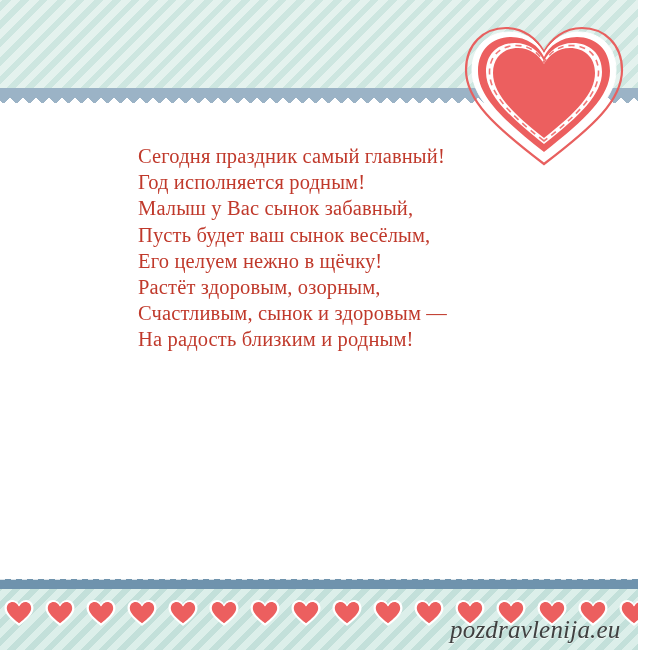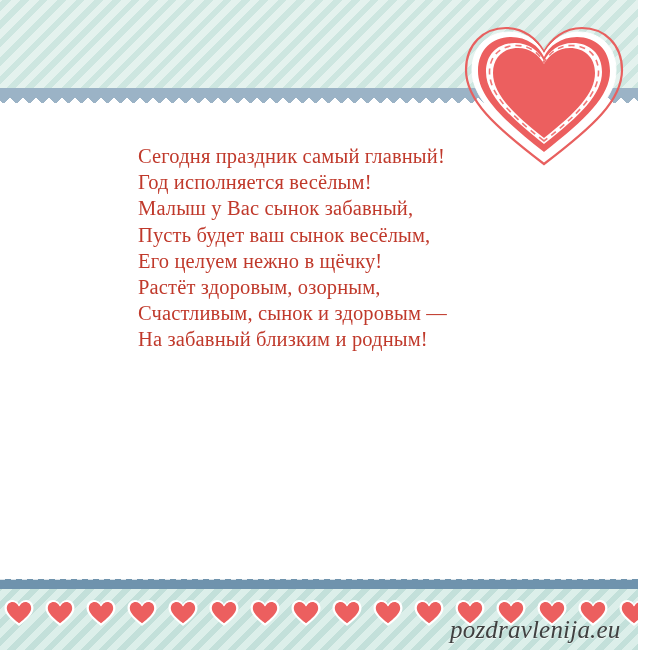--- a/index.html
+++ b/index.html
@@ -192,27 +192,27 @@
       <path d="M86 130 C 49 101, 28 80, 28 58 C 28 39, 41 29, 57 29 C 71 29, 81 37, 86 47 C 91 37, 101 29, 115 29 C 131 29, 144 39, 144 58 C 144 80, 123 101, 86 130 Z" fill="#ffffff"></path>
 
       <path d="M86 124 C 53 98, 35 79, 35 59 C 35 43, 46 34, 60 34 C 72 34, 81 41, 86 50 C 91 41, 100 34, 112 34 C 126 34, 137 43, 137 59 C 137 79, 119 98, 86 124 Z" fill="#ec5f5f"></path>
 
       <path d="M86 127 C 51 100, 31.5 79, 31.5 58 C 31.5 41, 43.5 31.5, 58.5 31.5 C 71.5 31.5, 81 39, 86 48.5 C 91 39, 100.5 31.5, 113.5 31.5 C 128.5 31.5, 140.5 41, 140.5 58 C 140.5 79, 121 100, 86 127 Z" fill="none" stroke="#ec5f5f" stroke-width="1.6" stroke-dasharray="6 5" opacity="0.85"></path>
     </svg>
   </div>
 
   <div class="poem">
     <div class="poem-line">Сегодня праздник самый главный!</div>
-    <div class="poem-line">Год исполняется весёлым!</div>
+    <div class="poem-line">Год исполняется родным!</div>
     <div class="poem-line">Малыш у Вас сынок забавный,</div>
     <div class="poem-line">Пусть будет ваш сынок весёлым,</div>
     <div class="poem-line">Его целуем нежно в щёчку!</div>
     <div class="poem-line">Растёт здоровым, озорным,</div>
     <div class="poem-line">Счастливым, сынок и здоровым —</div>
-    <div class="poem-line">На забавный близким и родным!</div>
+    <div class="poem-line">На радость близким и родным!</div>
   </div>
 
   <div class="bottom-stripes"></div>
   <div class="bottom-slate"></div>
   <div class="stitch-line"></div>
   <div class="zigzag-up"></div>
 
   <div class="heart-row" id="heart-row">
       <div class="mini-heart" style="left: 3px;"><svg viewBox="0 0 32 30" width="32" height="30">
           <path d="M16 28 C 5 19.5, 1.5 14.5, 1.5 10 C 1.5 5, 5 2, 9 2 C 12.3 2, 14.8 4.2, 16 6.6 C 17.2 4.2, 19.7 2, 23 2 C 27 2, 30.5 5, 30.5 10 C 30.5 14.5, 27 19.5, 16 28 Z" fill="#ffffff"></path>

